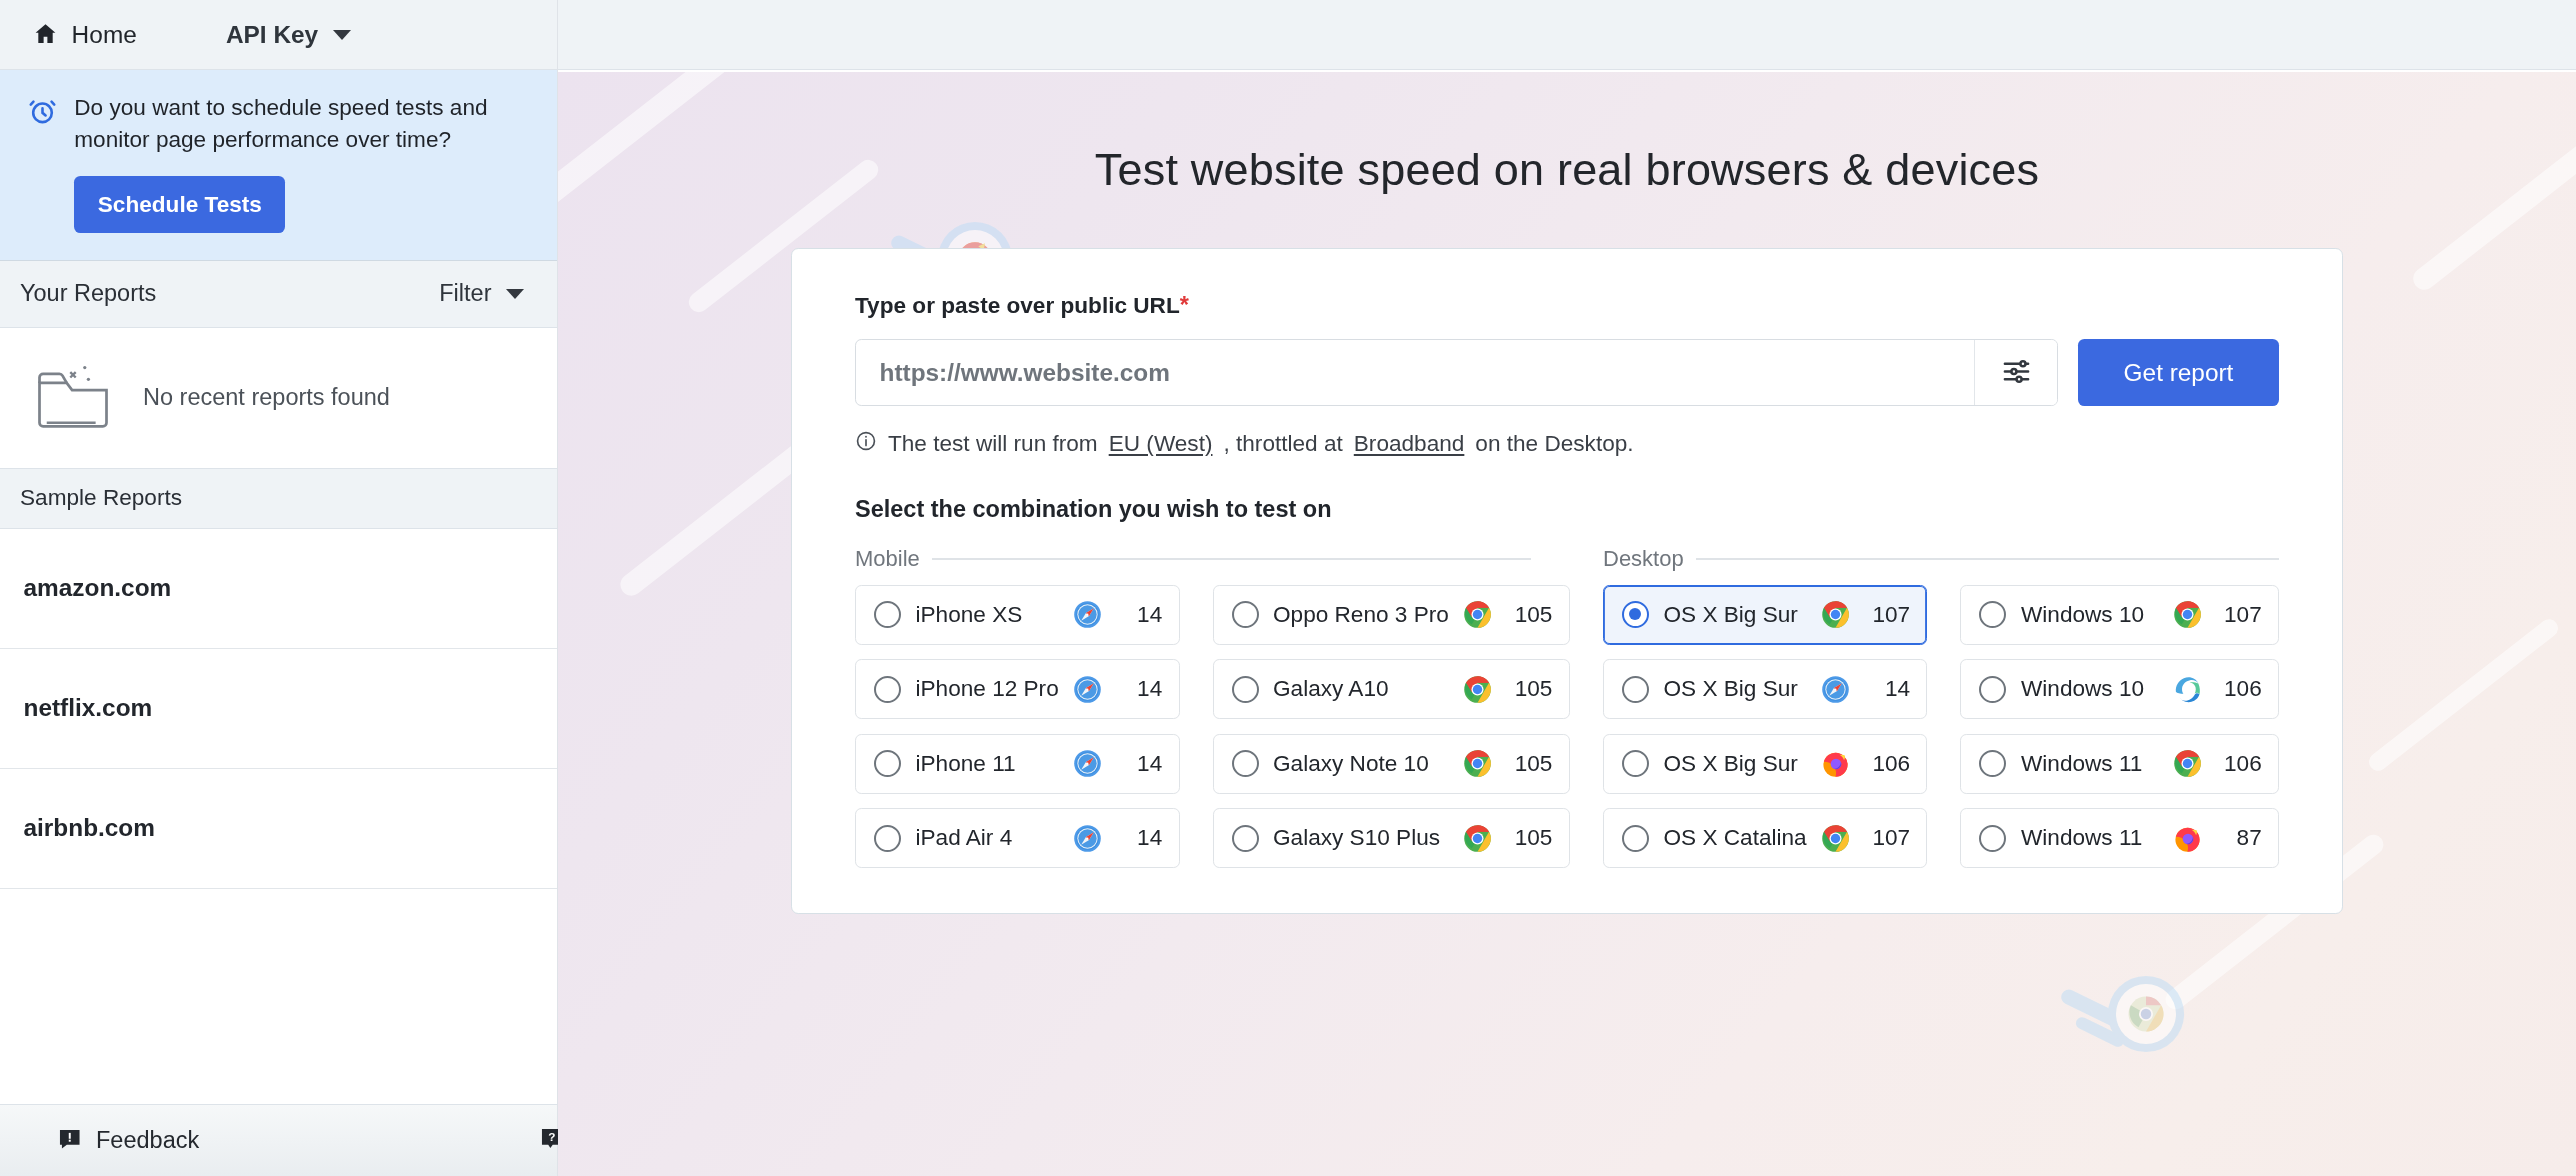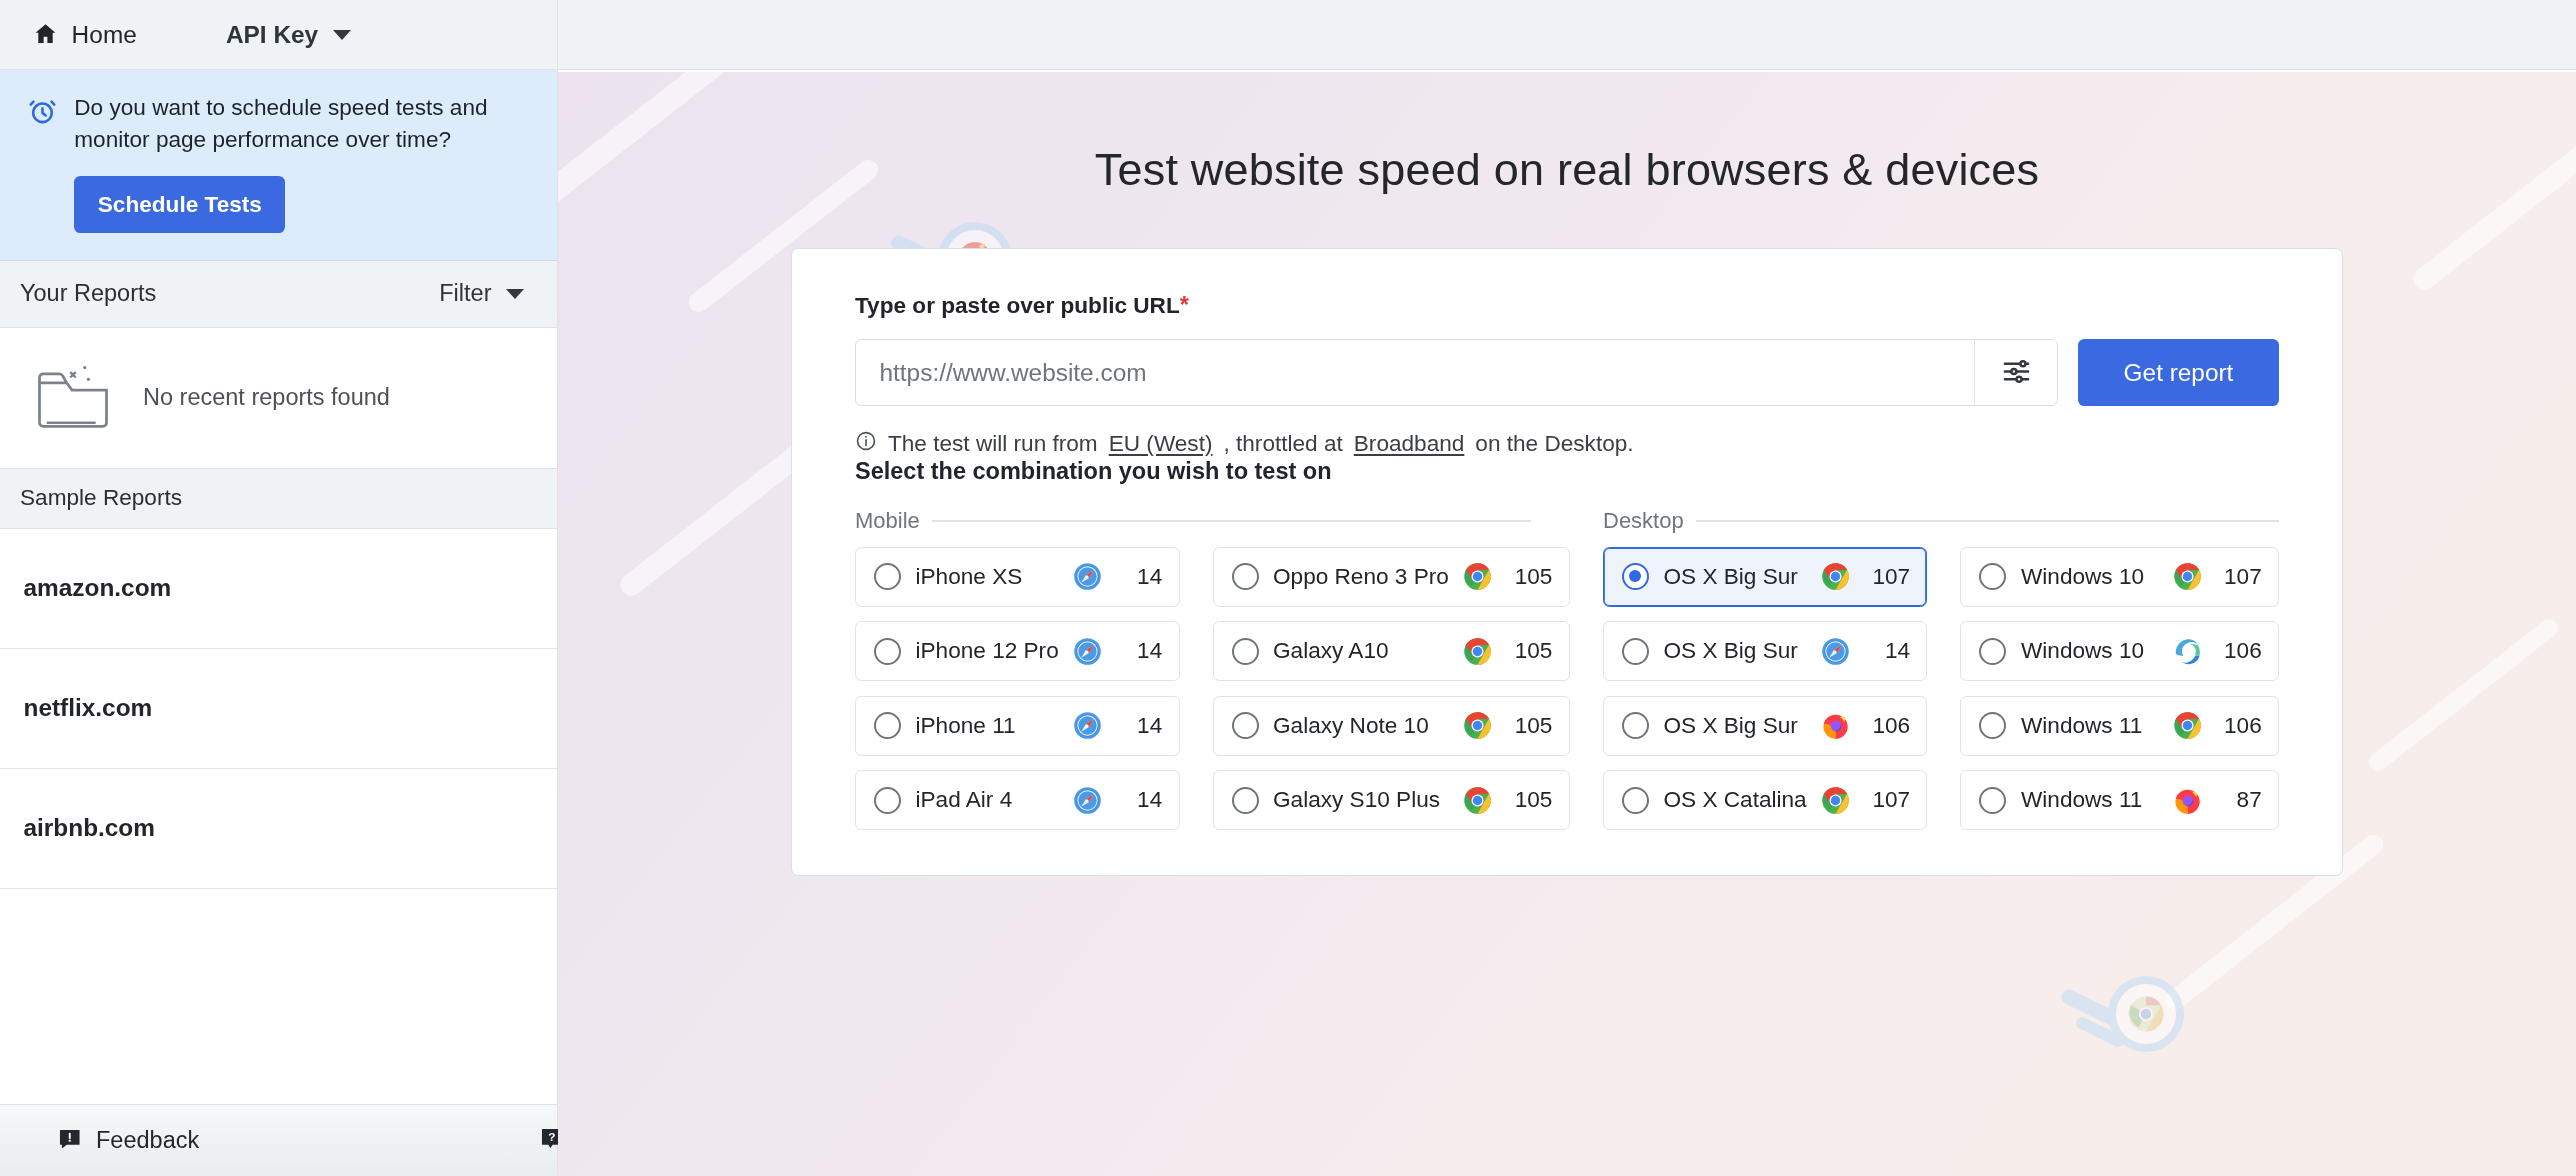--- a/index.html
+++ b/index.html
@@ -176,21 +176,21 @@
   .url-wrap {
     flex: 1 1 auto;
     display: flex; align-items: stretch;
     border: 1.8px solid #d8dde2; border-radius: 6.3px;
     background: #fff; overflow: hidden;
     height: 67px;
   }
   .url-input {
     flex: 1 1 auto; border: none; outline: none;
     font-family: inherit; font-size: 24.4px; color: #4d7c0f;
-    padding: 0 23.5px; background: transparent;
+    padding: 0 23.5px; background: transparent; font-weight: bold;
   }
   .url-input::placeholder { color: #6f757c; }
   .settings-btn {
     width: 83px; border-left: 1.8px solid #e2e6ea;
     background: #fff; border-top: none; border-right: none; border-bottom: none;
     display: flex; align-items: center; justify-content: center;
     cursor: pointer;
   }
   .get-report {
     flex: 0 0 auto;
@@ -200,20 +200,21 @@
     font-family: inherit; font-size: 24.4px; font-weight: 400;
     cursor: pointer;
   }
   .info-line {
     margin-top: 23.5px;
     display: flex; align-items: center; gap: 11px;
     font-size: 22.6px; color: #3a3f46;
   }
   .info-line u { text-decoration: underline; text-underline-offset: 2.7px; cursor: pointer; }
   .combo-title {
+    margin-top: 38px;
     font-size: 23.5px; font-weight: 700; color: #21252b;
   }
   .groups { display: flex; gap: 72px; margin-top: 23.5px; }
   .group { flex: 1 1 0; min-width: 0; }
   .group-head {
     display: flex; align-items: center; gap: 12.6px;
     font-size: 22px; color: #70767d;
   }
   .group-rule { flex: 1 1 auto; height: 1.8px; background: #dfe3e7; }
   .opt-grid {

